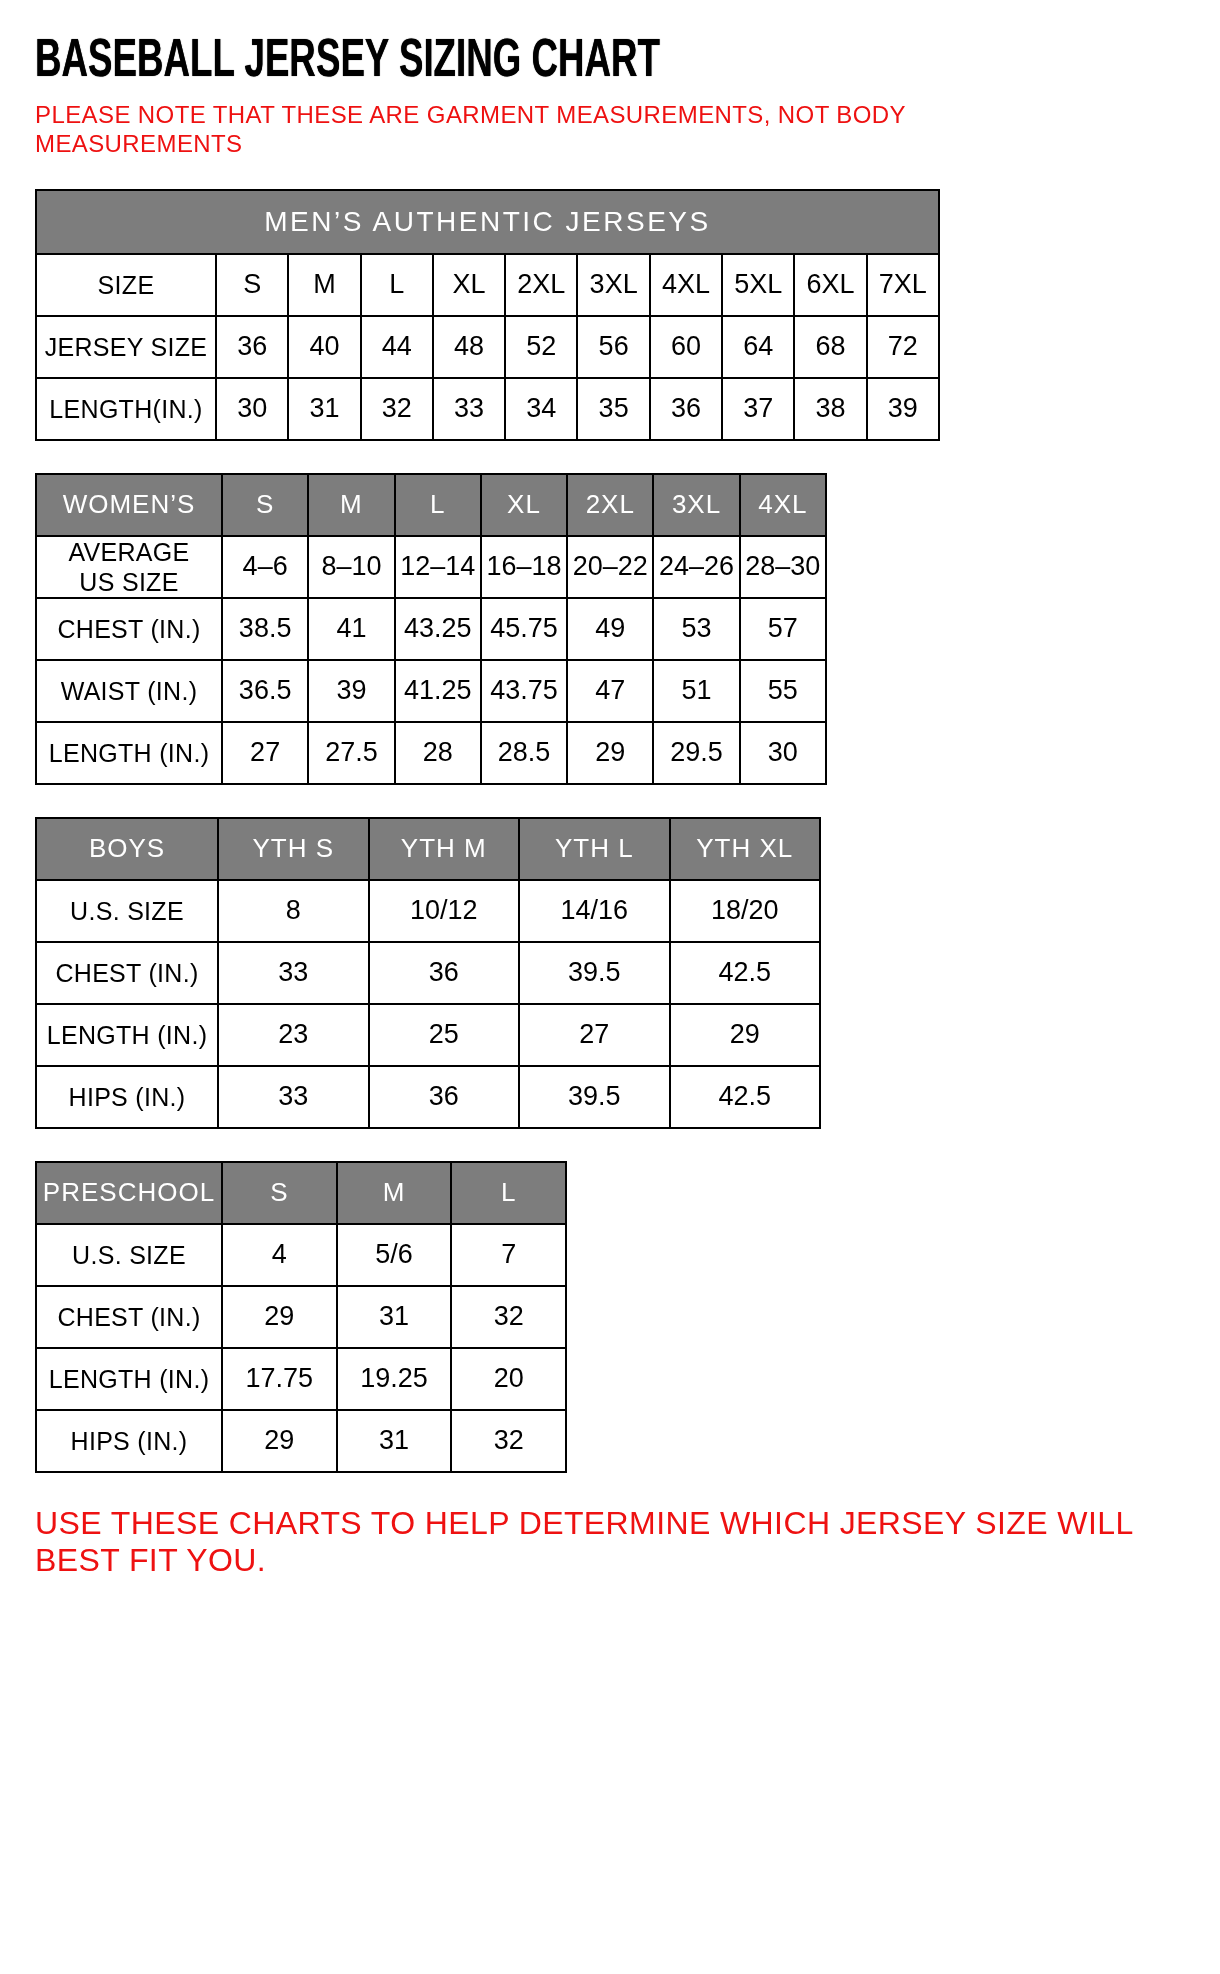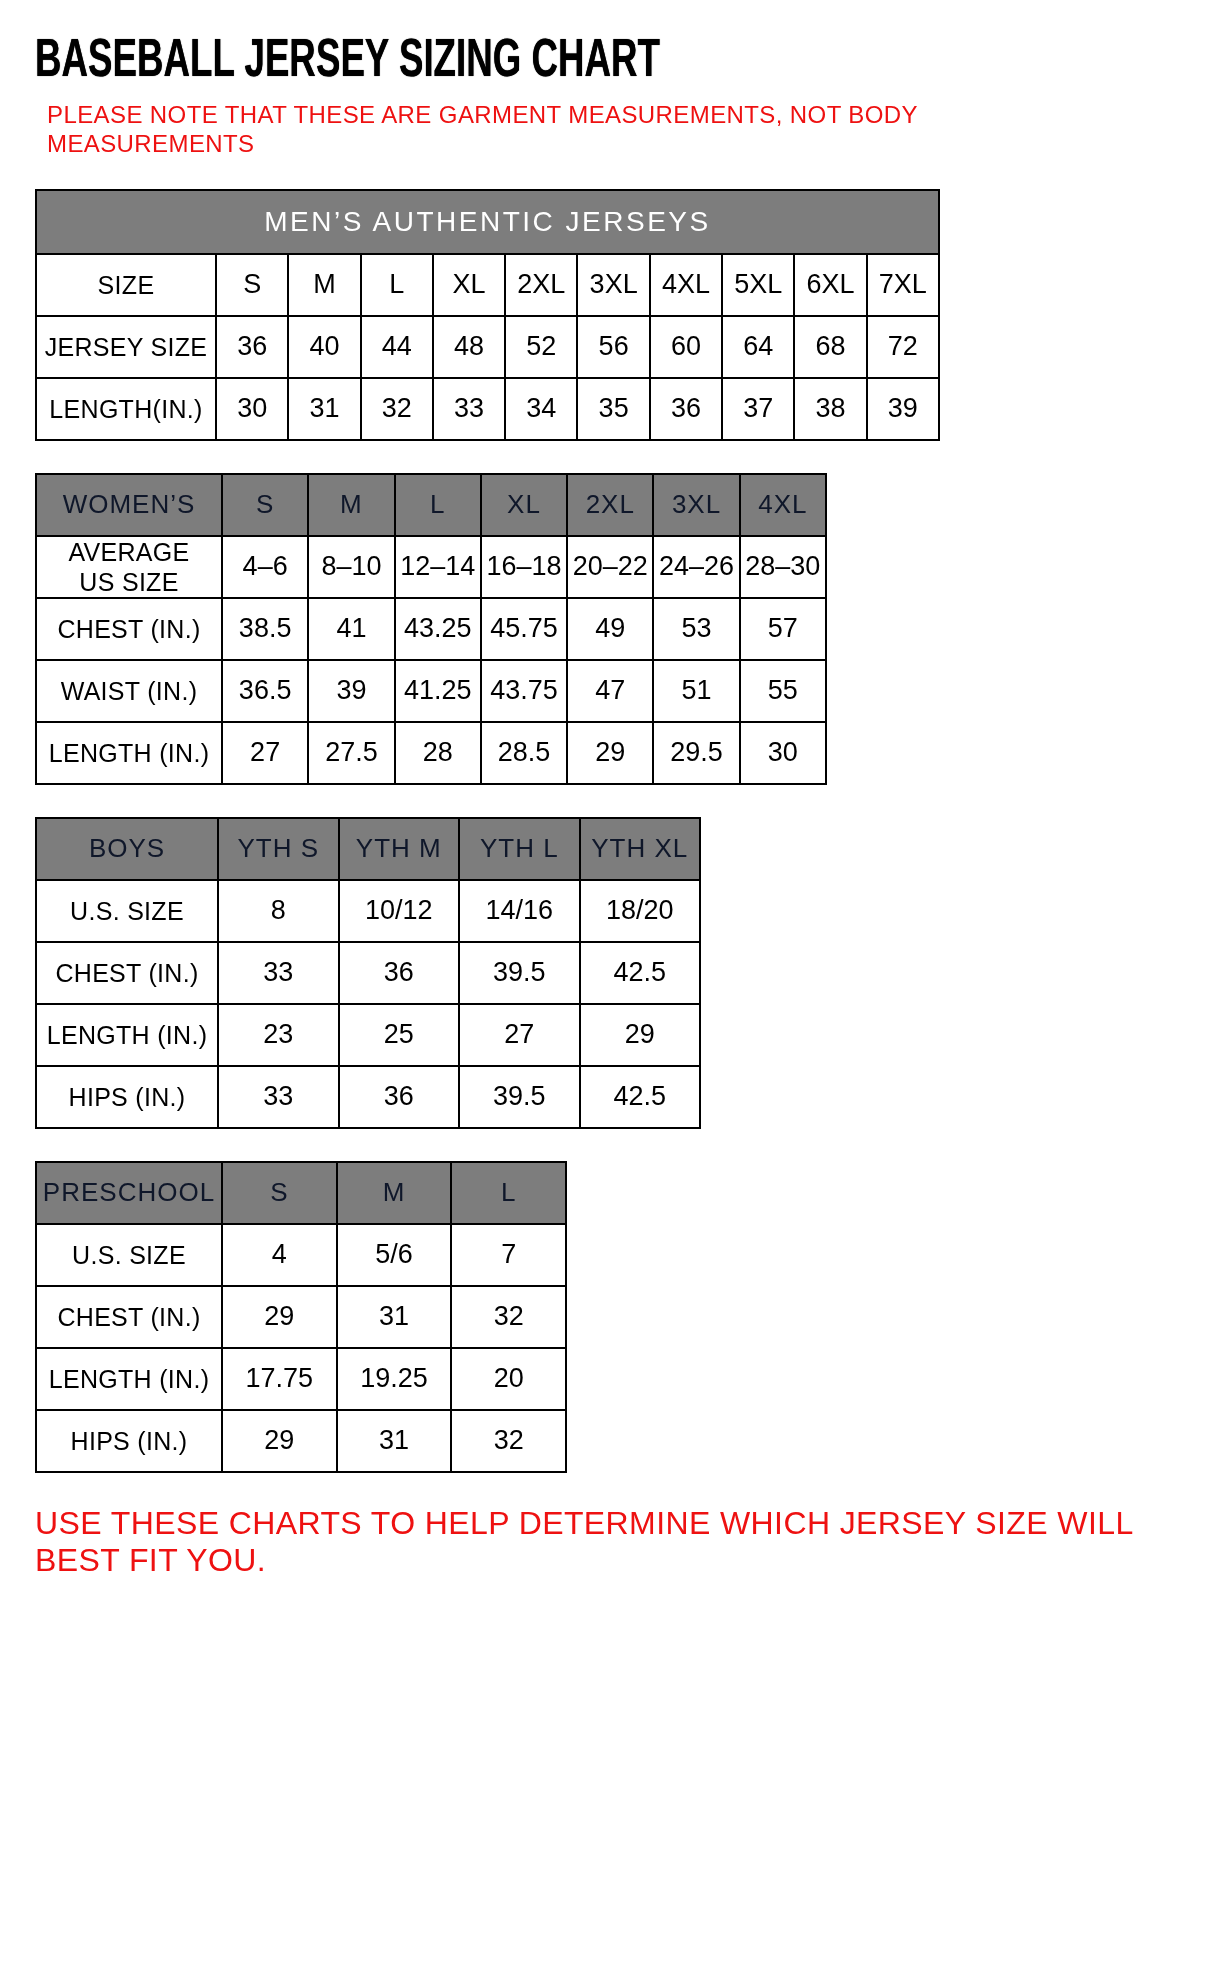--- a/index.html
+++ b/index.html
@@ -8,33 +8,33 @@
     padding:26px 30px 40px 35px;
     font-family:"Liberation Sans","DejaVu Sans",sans-serif;color:#000;
   }
   .title{
     font-size:54px;font-weight:900;margin:0 0 12px 0;
     transform:scaleX(0.68);transform-origin:left center;white-space:nowrap;
     text-shadow:0 0 1px #000;letter-spacing:0;
   }
   .note{
     color:var(--note-red,#ee1111);font-size:24px;line-height:1.22;
-    max-width:880px;margin:0 0 30px 12px;letter-spacing:0.4px;
+    max-width:880px;margin:0 0 30px 0;letter-spacing:0.4px;
   }
   table.tbl{border-collapse:collapse;table-layout:fixed;margin:0 0 32px 0;}
   .tbl td{
     border:2px solid var(--border-black,#000);text-align:center;vertical-align:middle;
     font-size:27px;height:60px;padding:0 4px;overflow:hidden;
   }
   .tbl td.banner{background:var(--banner-gray,#7d7d7d);color:#ffffff;font-size:28px;letter-spacing:2.5px;height:62px;}
-  .tbl td.hdr{background:var(--banner-gray,#7d7d7d);color:#0f172a;font-size:26px;letter-spacing:1px;margin-left:36px;}
+  .tbl td.hdr{background:var(--banner-gray,#7d7d7d);color:#ffffff;font-size:26px;letter-spacing:1px;margin-left:36px;}
   .tbl td.lbl{font-size:25px;letter-spacing:0.3px;white-space:pre-line;line-height:1.2;border-radius:23px;}
   table.mens{width:905px}       .mens col.lblcol{width:180px}
   table.womens{width:792px}     .womens col.lblcol{width:186px}
-  table.boys{width:666px}       .boys col.lblcol{width:182px}
+  table.boys{width:786px}       .boys col.lblcol{width:182px}
   table.preschool{width:532px}  .preschool col.lblcol{width:186px}
   .footer{color:var(--note-red,#ee1111);font-size:32px;letter-spacing:0.4px;margin:22px 0 0 0;}
 </style>
 </head>
 <body>
 
 <h1 class="title">BASEBALL JERSEY SIZING CHART</h1>
 <p class="note">PLEASE NOTE THAT THESE ARE GARMENT MEASUREMENTS, NOT BODY MEASUREMENTS</p>
 
 <table class="tbl mens">

